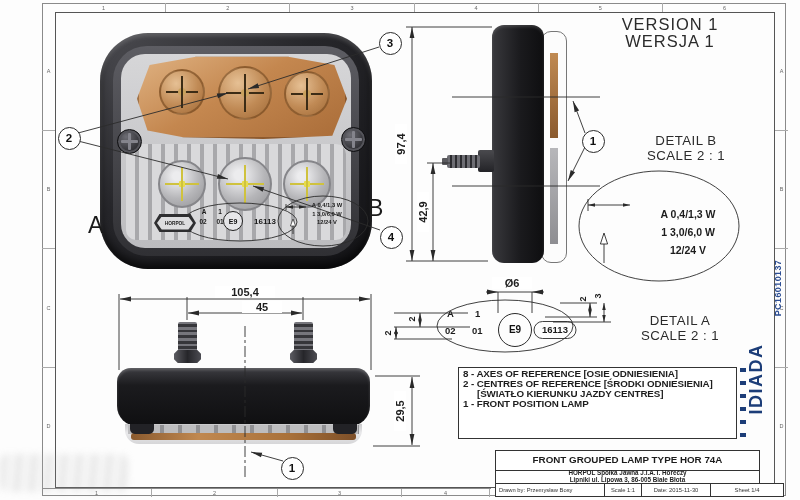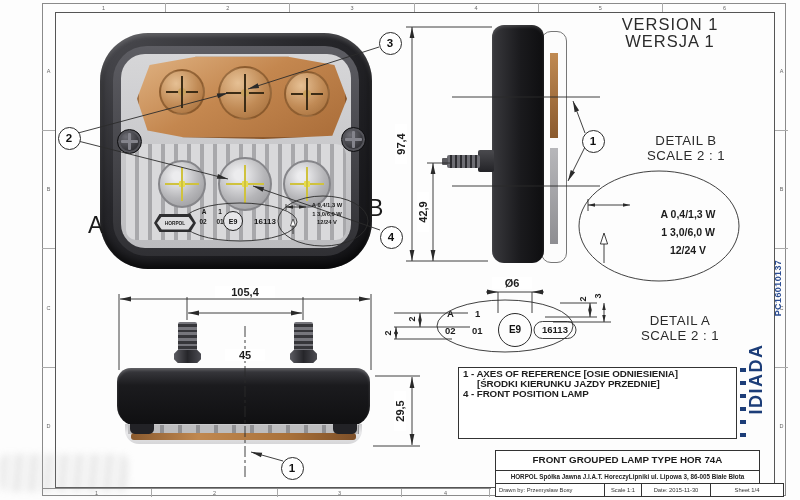--- a/index.html
+++ b/index.html
@@ -122,21 +122,21 @@
     font:400 13.5px/14.5px "Liberation Sans",sans-serif;letter-spacing:.5px;transform:scaleX(.98);}
   .db-specs{position:absolute;left:638px;top:206px;width:100px;text-align:center;z-index:10;
     font:700 10.5px/17.8px "Liberation Sans",sans-serif;color:#1c1c1c;}
 
   
   .notes{left:458px;top:367px;width:279px;height:72px;border:1.2px solid #333;box-sizing:border-box;
     padding:1px 0 0 4px;z-index:11;background:#fff;}
   .notes .nl{font:700 9.8px/10.15px "Liberation Sans",sans-serif;color:#1d1d1d;letter-spacing:-.1px;white-space:nowrap;}
   .notes .nl.indent{padding-left:14px;}
   .tb-box{position:absolute;border:1.1px solid #333;box-sizing:border-box;background:#fff;z-index:11;
-    display:flex;flex-direction:row;align-items:center;justify-content:center;}
+    display:flex;flex-direction:column;align-items:center;justify-content:center;}
   .tb-title{left:495px;top:450px;width:265px;height:21px;}
   .tb-title div{font:600 9.8px/10.2px "Liberation Sans",sans-serif;color:#1c1c1c;}
   .tb-company{left:495px;top:470px;width:265px;height:14px;}
   .tb-company div{font:600 6.3px/6.6px "Liberation Sans",sans-serif;color:#222;}
   .tb-row{left:495px;top:483px;width:289px;height:14px;display:flex;z-index:11;background:#fff;box-sizing:border-box;}
   .tb-cell{border:1px solid #333;border-left:none;box-sizing:border-box;display:flex;align-items:center;
     font:400 5.8px "Liberation Sans",sans-serif;color:#333;padding:0 3px;justify-content:center;}
   .tb-cell:first-child{border-left:1px solid #333;justify-content:flex-start;}
   .c-drawn{width:110px}.c-scale{width:37px}.c-date{width:69px}.c-sheet{width:73px}
 
@@ -330,21 +330,21 @@
 
   <div class="balloon" style="left:57.5px;top:126.5px;">2</div>
   <div class="balloon" style="left:378.5px;top:31.5px;">3</div>
   <div class="balloon" style="left:379.5px;top:225.5px;">4</div>
   <div class="balloon" style="left:581.5px;top:129.5px;">1</div>
   <div class="balloon" style="left:280.5px;top:456.5px;">1</div>
 
   <div class="dim v" style="left:381px;top:138px;width:40px;">97,4</div>
   <div class="dim v" style="left:403px;top:206px;width:40px;">42,9</div>
   <div class="dim" style="left:215px;top:286px;width:60px;">105,4</div>
-  <div class="dim" style="left:225px;top:301px;width:40px;margin-top:48px;">45</div>
+  <div class="dim" style="left:242px;top:301px;width:40px;">45</div>
   <div class="dim v" style="left:380px;top:405px;width:40px;">29,5</div>
   <div class="dim sm v" style="left:403px;top:314px;width:18px;">2</div>
   <div class="dim sm v" style="left:379px;top:328px;width:18px;">2</div>
   <div class="dim" style="left:492px;top:277px;width:40px;">Ø6</div>
   <div class="dim sm v" style="left:574px;top:294px;width:18px;">2</div>
   <div class="dim sm v" style="left:589px;top:291px;width:18px;">3</div>
 
   <div class="da-mk" style="left:447px;top:309px;">A</div>
   <div class="da-mk" style="left:475px;top:309px;">1</div>
   <div class="da-mk" style="left:445px;top:326px;">02</div>
@@ -360,23 +360,24 @@
     <div>DETAIL B</div>
     <div>SCALE 2 : 1</div>
   </div>
   <div class="db-specs">
     <div>A 0,4/1,3 W</div>
     <div>1 3,0/6,0 W</div>
     <div>12/24 V</div>
   </div>
 
   <div class="abs notes">
-    <div class="nl">1 - AXES OF REFERENCE [OSIE ODNIESIENIA]</div>
-    <div class="nl indent">[ŚRODKI KIERUNKU JAZDY PRZEDNIE]</div>
-    <div class="nl">4 - FRONT POSITION LAMP</div>
+    <div class="nl">8 - AXES OF REFERENCE [OSIE ODNIESIENIA]</div>
+    <div class="nl">2 - CENTRES OF REFERENCE [ŚRODKI ODNIESIENIA]</div>
+    <div class="nl indent">[ŚWIATŁO KIERUNKU JAZDY CENTRES]</div>
+    <div class="nl">1 - FRONT POSITION LAMP</div>
   </div>
 
   <div class="tb-box tb-title">
     <div>FRONT GROUPED LAMP TYPE HOR 74A</div>
   </div>
   <div class="tb-box tb-company">
     <div>HORPOL Spółka Jawna   J.I.A.T. Horeczy</div>
     <div>Lipniki ul. Lipowa 3, 86-005 Białe Błota</div>
   </div>
   <div class="abs tb-row">

